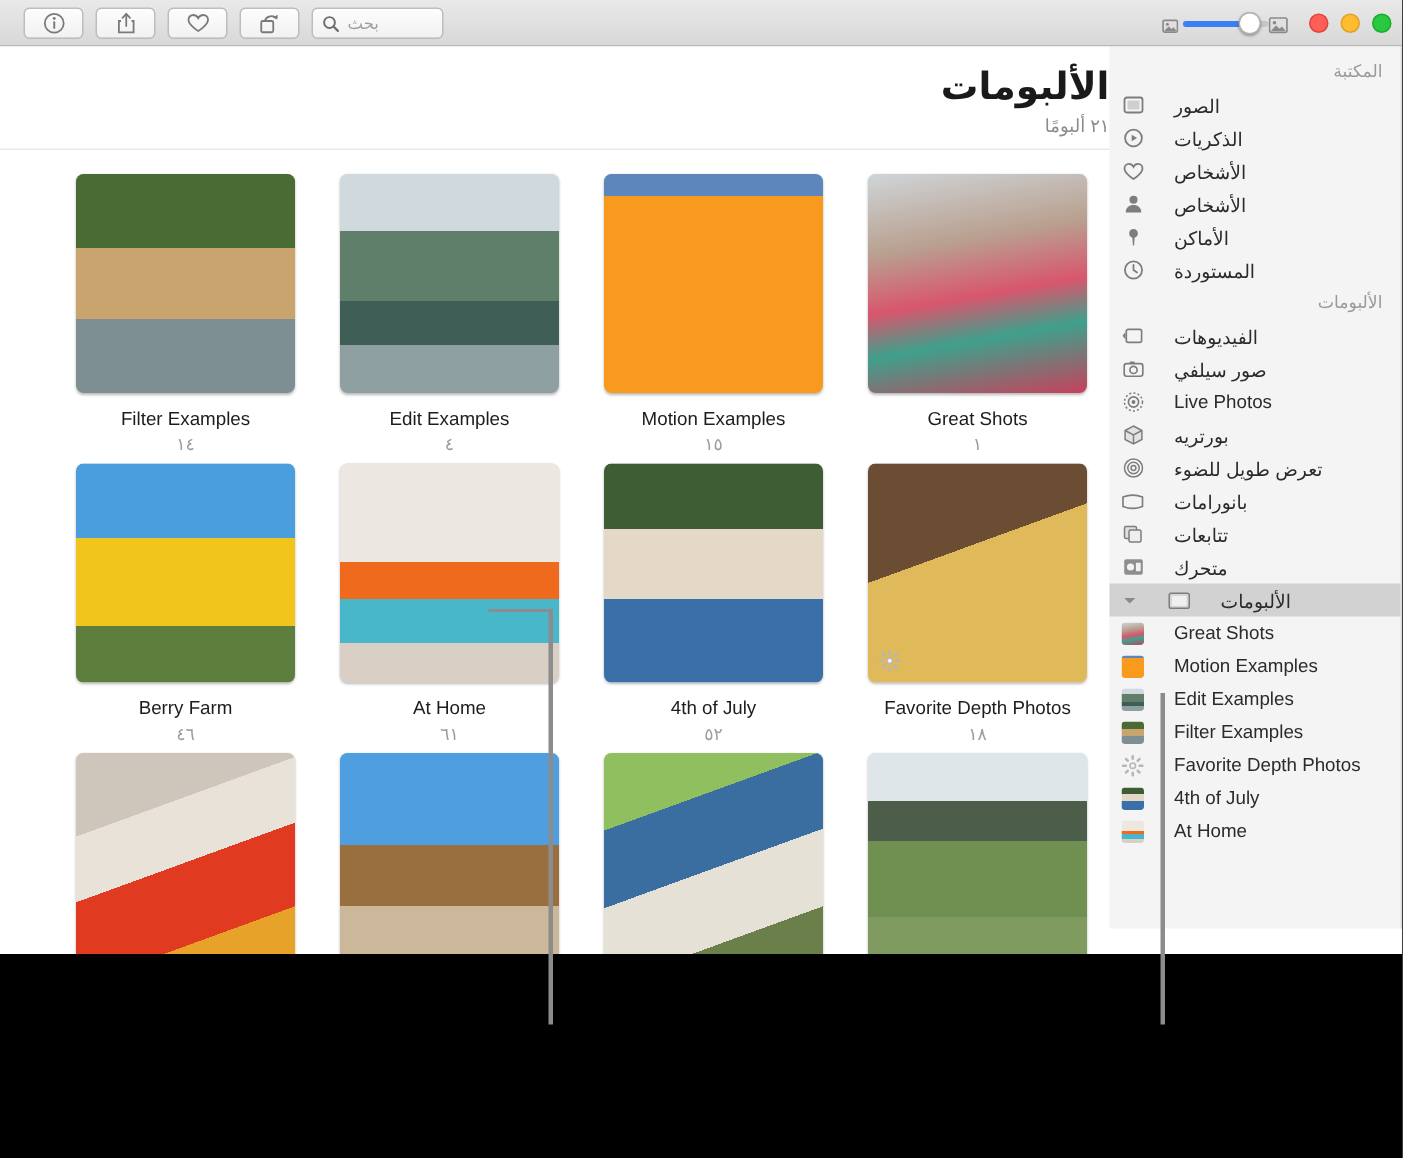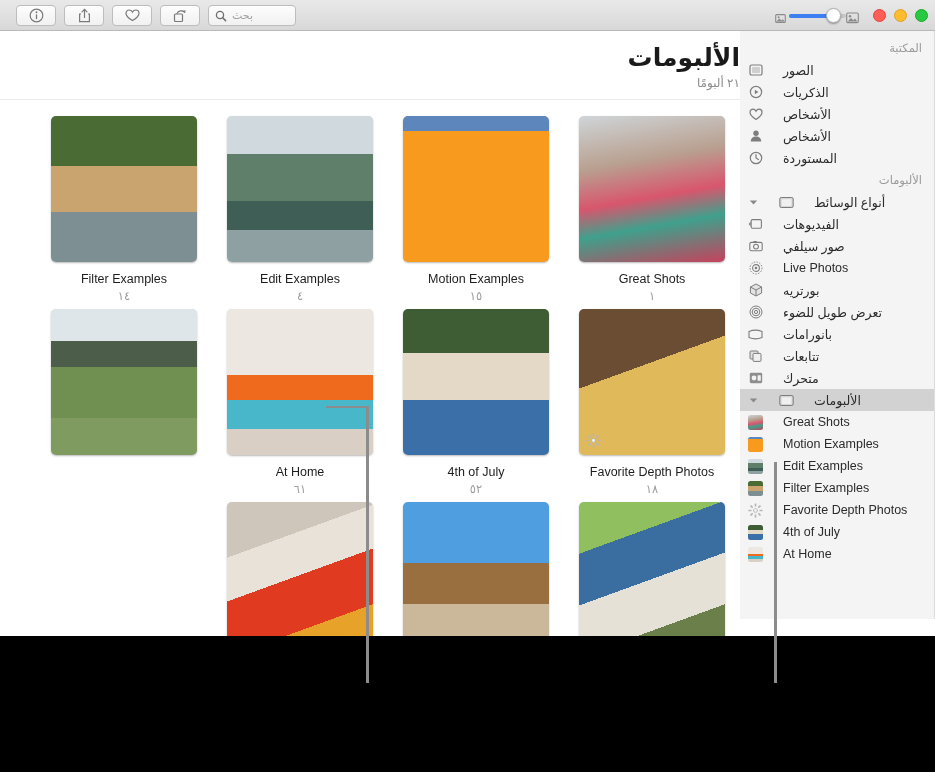--- a/index.html
+++ b/index.html
@@ -267,20 +267,30 @@
         <span class="im" style="background:linear-gradient(180deg,#ece7e0 0 45%,#f06a1d 45% 62%,#47b7c9 62% 82%,#d9cfc4 82% 100%)"></span>
       </div>
 
     </div>
     <div class="cname">At Home</div>
     <div class="ccount">٦١</div>
   </div>
           <div class="cell">
     <div class="thumb-wrap">
       <div class="thumb">
+        <span class="im" style="background:linear-gradient(180deg,#4a9ede 0 34%,#f2c51c 34% 74%,#5d7e3c 74% 100%)"></span>
+      </div>
+
+    </div>
+    <div class="cname">Berry Farm</div>
+    <div class="ccount">٤٦</div>
+  </div>
+          <div class="cell">
+    <div class="thumb-wrap">
+      <div class="thumb">
         <span class="im" style="background:linear-gradient(180deg,#dfe6ea 0 22%,#4c5e4a 22% 40%,#6f9050 40% 75%,#7f9b60 75% 100%)"></span>
       </div>
 
     </div>
     <div class="cname"></div>
     <div class="ccount"></div>
   </div>
           <div class="cell">
     <div class="thumb-wrap">
       <div class="thumb">
@@ -349,44 +359,40 @@
             <span class="lbl">الأشخاص</span>
             <span class="sb-ico">
             <svg width="14" height="14" viewBox="0 0 14 14">
               <circle cx="7" cy="4.2" r="2.7" fill="#7d7d7d"></circle>
               <path d="M1.8 12.6 C1.8 9.3 4.1 7.6 7 7.6 C9.9 7.6 12.2 9.3 12.2 12.6 Z" fill="#7d7d7d"></path>
             </svg>
           </span>
 
           </div>
         <div class="sb-row">
+            <span class="lbl">الأماكن</span>
+            <span class="sb-ico">
+            <svg width="14" height="14" viewBox="0 0 14 14">
+              <circle cx="7" cy="4.6" r="2.9" fill="#7d7d7d"></circle>
+              <path d="M6.2 6.8 H7.8 L7.4 12.6 H6.6 Z" fill="#7d7d7d"></path>
+            </svg>
+          </span>
+
+          </div>
+        <div class="sb-row">
             <span class="lbl">المستوردة</span>
             <span class="sb-ico">
             <svg width="14" height="14" viewBox="0 0 14 14">
               <circle cx="7" cy="7" r="5.7" fill="none" stroke="#7d7d7d" stroke-width="1.2"></circle>
               <path d="M7 3.6 V7 L9.4 8.6" fill="none" stroke="#7d7d7d" stroke-width="1.2" stroke-linecap="round"></path>
             </svg>
           </span>
 
           </div>
         <div class="sb-head">الألبومات</div>
-        <div class="sb-row">
-            <span class="lbl">أنواع الوسائط</span>
-            <span class="sb-ico">
-            <svg width="15" height="13" viewBox="0 0 15 13">
-              <rect x=".8" y="1.5" width="13.4" height="10" rx="1.4" fill="#d6d6d6" stroke="#7d7d7d" stroke-width="1"></rect>
-              <rect x="2.6" y="3.3" width="9.8" height="6.6" rx=".8" fill="#f0f0f0"></rect>
-            </svg>
-          </span>
-            <span class="disc">
-            <svg width="9" height="7" viewBox="0 0 9 7">
-              <path d="M.8 1.6 L4.5 5.4 L8.2 1.6 Z" fill="#8a8a8a"></path>
-            </svg>
-          </span>
-          </div>
         <div class="sb-row">
             <span class="lbl">الفيديوهات</span>
             <span class="sb-ico">
             <svg width="15" height="12" viewBox="0 0 15 12">
               <rect x="3.2" y="1.6" width="10.2" height="8.6" rx="1.2" fill="none" stroke="#7d7d7d" stroke-width="1.1"></rect>
               <path d="M2.6 3.4 L.7 5.9 L2.6 8.4 Z" fill="#7d7d7d"></path>
             </svg>
           </span>
 
           </div>

